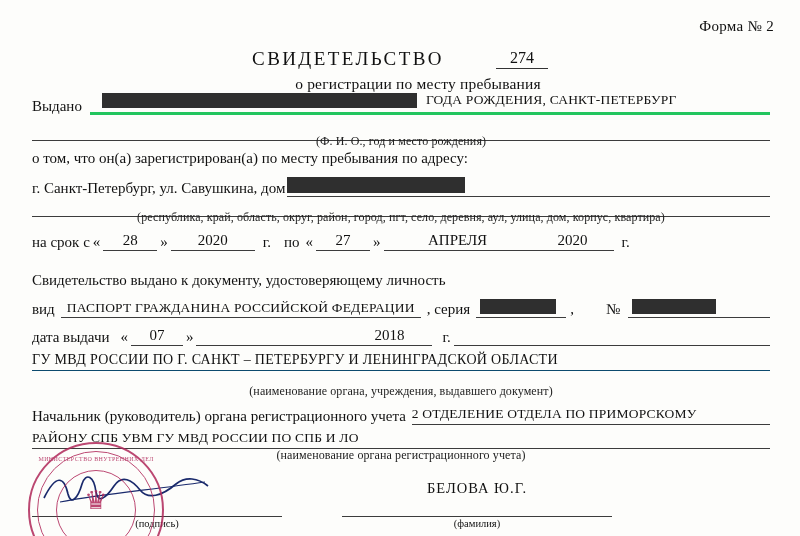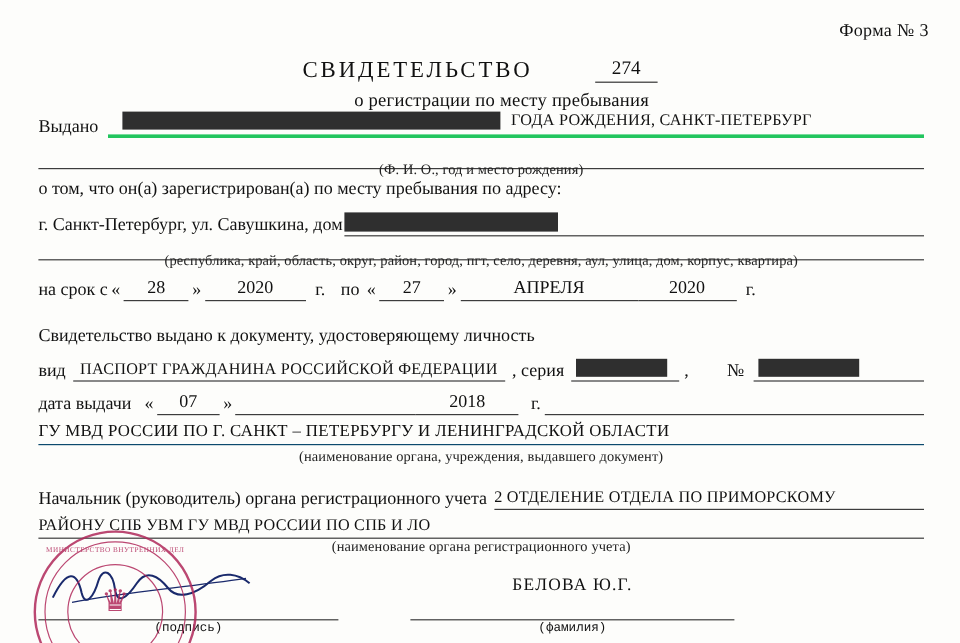--- a/index.html
+++ b/index.html
@@ -161,21 +161,21 @@
   }
   #date-row { top: 326px; }
   #organ-row { top: 352px; }
   #organ-row .organ {
     font-size: 14px;
     letter-spacing: 0.3px;
     border-bottom: 1px solid #0c4a6e;
     width: 100%;
     padding-bottom: 2px;
   }
-  #cap-organ { top: 373px; }
+  #cap-organ { top: 384px; }
 
   #chief-row { top: 406px; }
   #chief-row .chief-lbl { font-size: 15px; }
   #chief-row .chief-val {
     font-size: 13.5px;
     letter-spacing: 0.2px;
     border-bottom: 1px solid #3c3c3c;
     flex: 1 1 auto;
     margin-left: 6px;
     padding-bottom: 2px;
@@ -208,21 +208,20 @@
   #sign-row .name-txt {
     font-size: 14.5px;
     letter-spacing: 1px;
     border-bottom: 1px solid #3c3c3c;
     padding-bottom: 19px;
   }
   .cap-sm {
     font-size: 10.5px;
     text-align: center;
     margin-top: 1px;
-    font-family: Liberation Mono, monospace;
   }
 
   
   .signature {
     position: absolute;
     left: 40px;
     top: 468px;
     width: 175px;
     height: 40px;
     pointer-events: none;
@@ -266,21 +265,21 @@
     font-size: 6px;
     color: #b0285a;
     letter-spacing: 0.4px;
   }
 </style>
 </head>
 <body>
 
 <div class="page">
 
-  <div class="form-no">Форма № 3</div>
+  <div class="form-no">Форма № 2</div>
 
   <div class="title-block">
     <span class="title-main">СВИДЕТЕЛЬСТВО</span><span class="cert-number">274</span>
     <div class="title-sub">о регистрации по месту пребывания</div>
   </div>
 
   <div class="row" id="issued-row">
     <div class="flexline">
       <span class="lbl">Выдано</span>
       <span class="seg">

